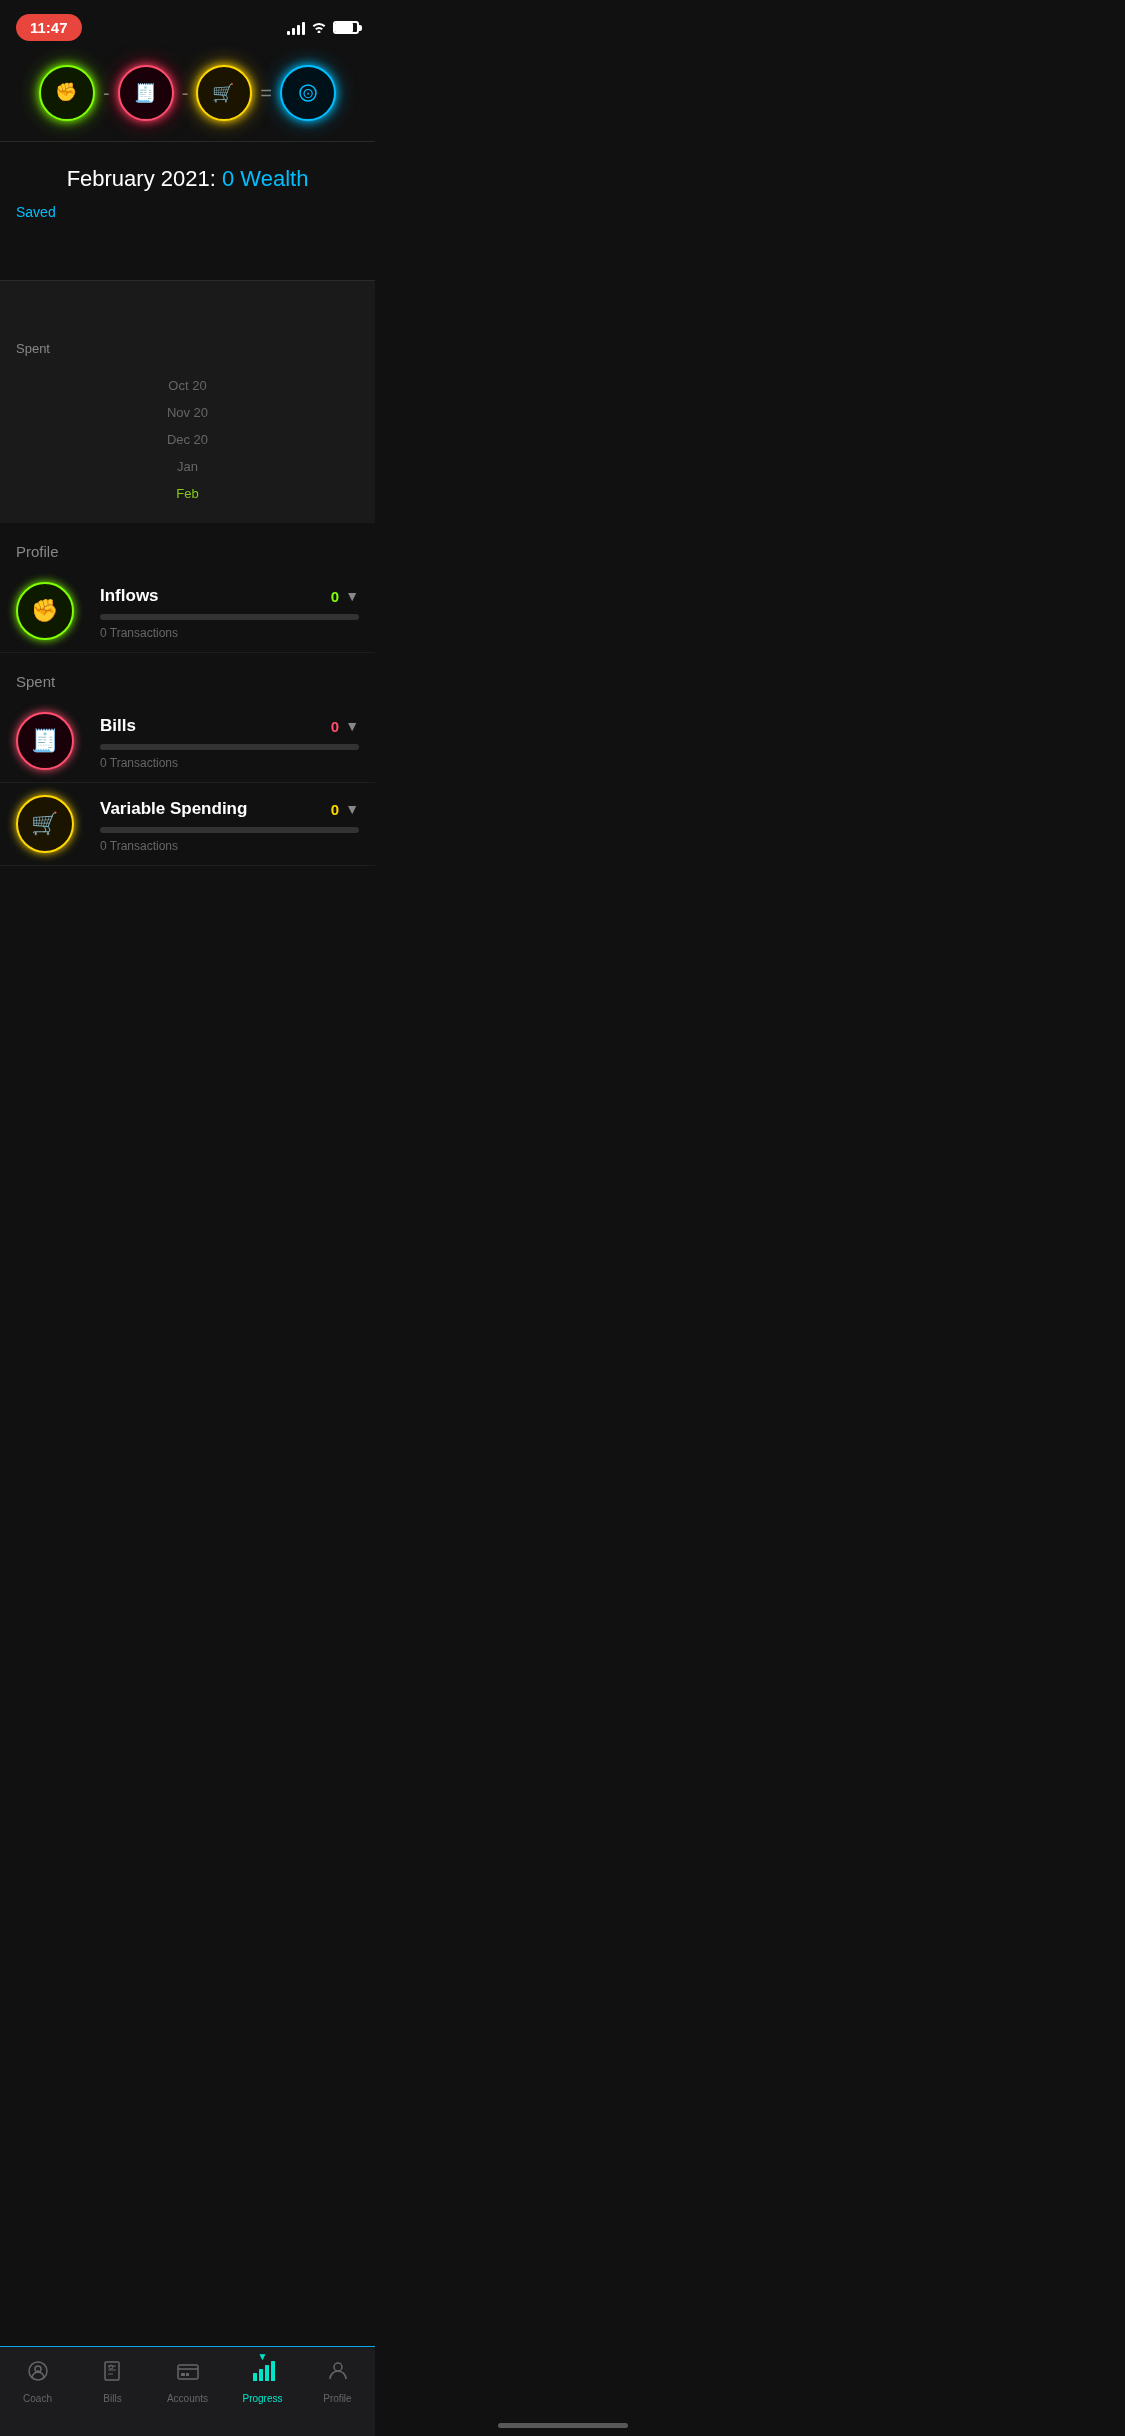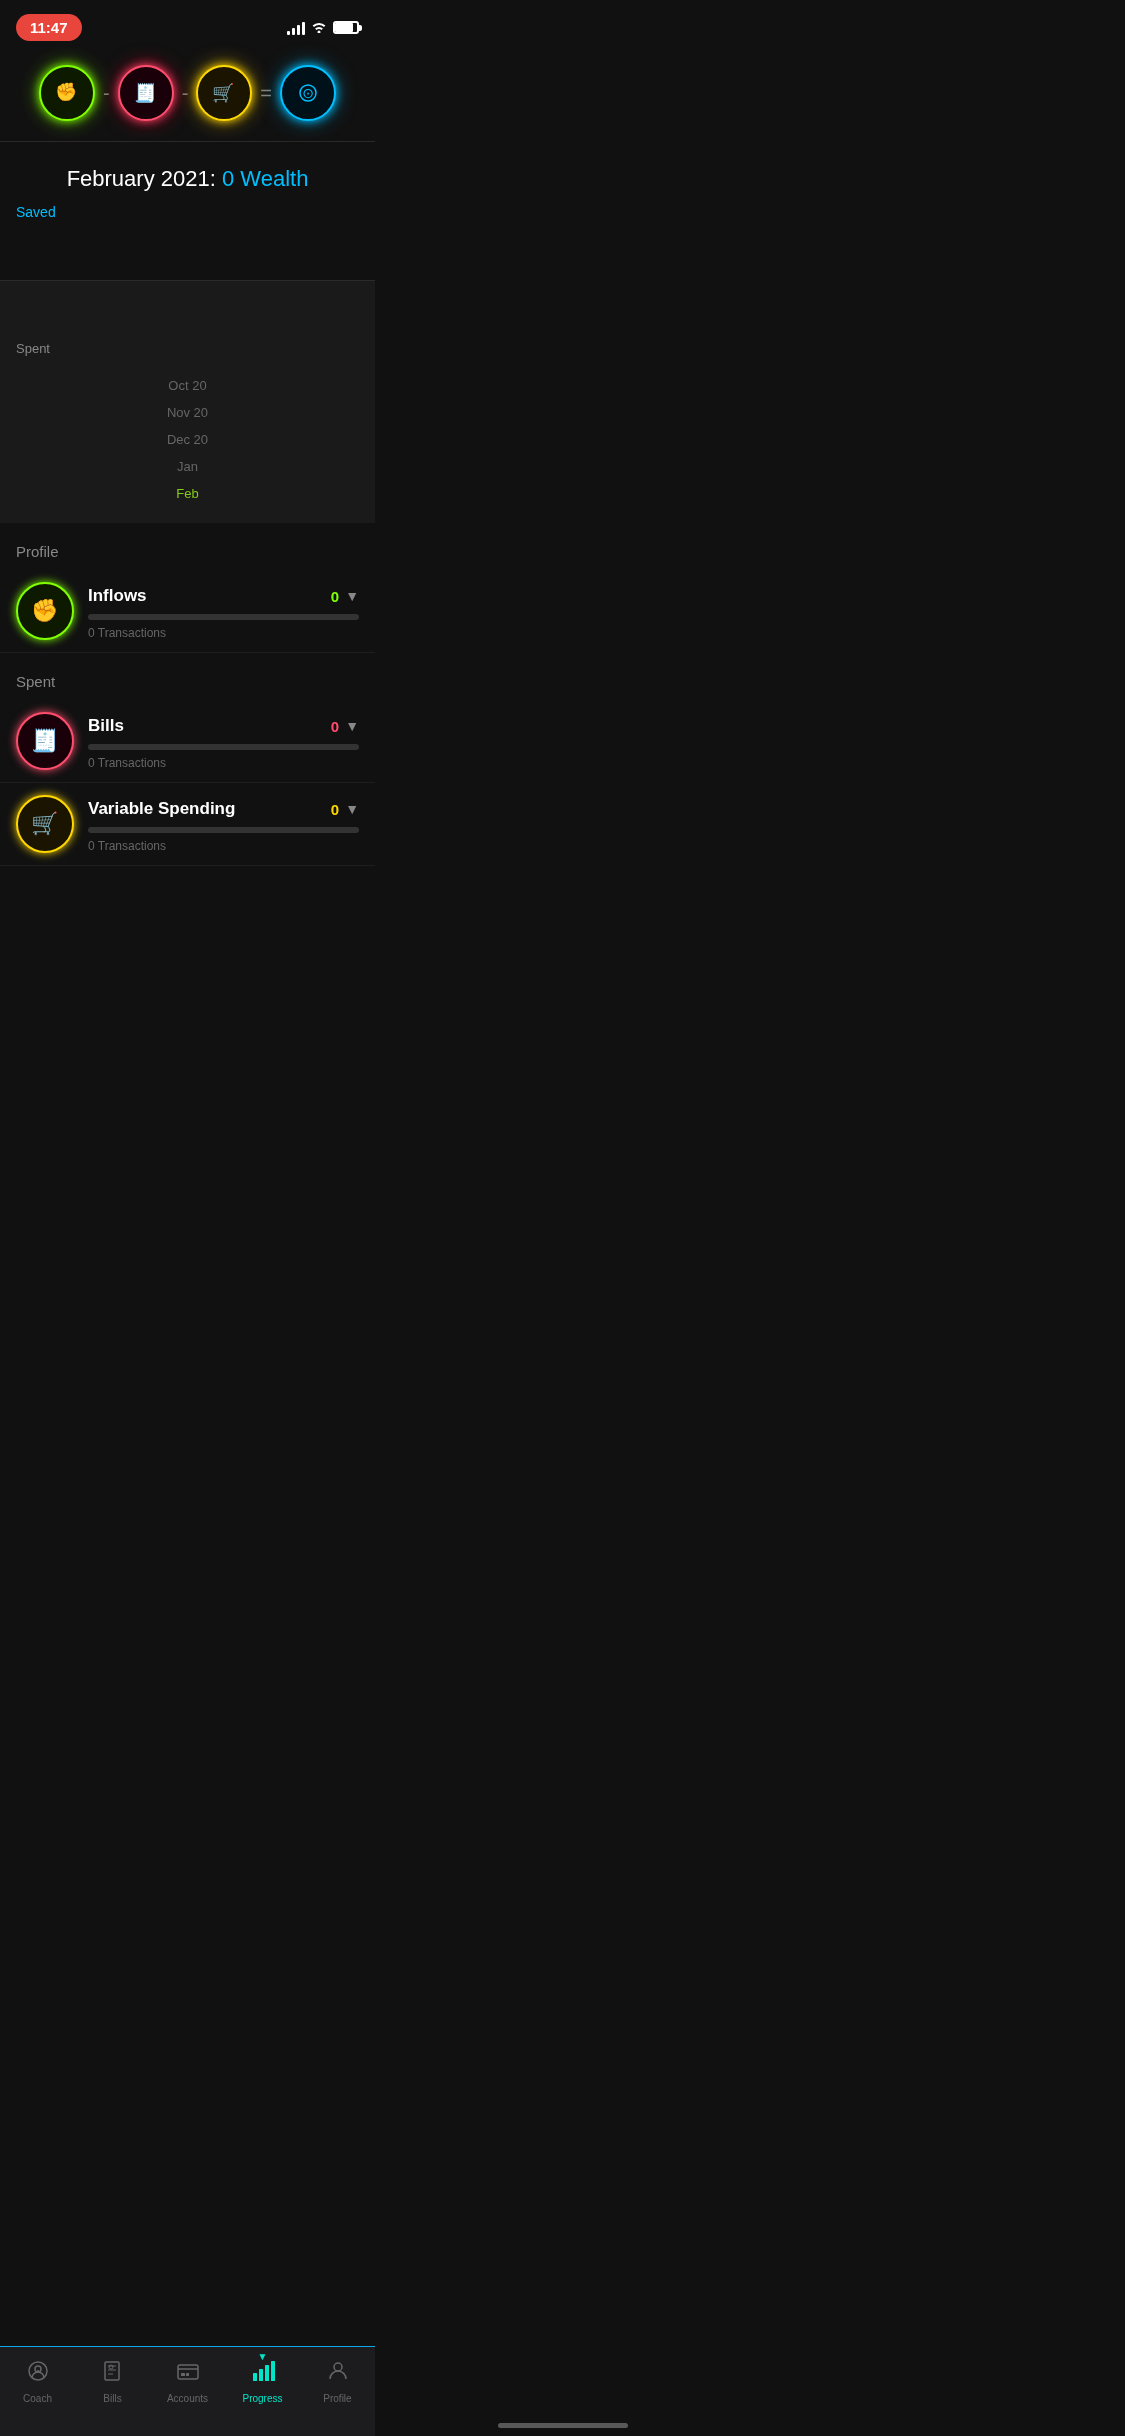--- a/index.html
+++ b/index.html
@@ -242,20 +242,21 @@
 
     .item-icon-wrap.yellow-glow {
       border: 2px solid #ffd700;
       box-shadow: 0 0 10px #ffd700;
       background: #1a1400;
     }
 
     .item-content {
       flex: 1;
       padding-top: 4px;
+      margin-left: 12px;
     }
 
     .item-title-row {
       display: flex;
       align-items: center;
       justify-content: space-between;
       margin-bottom: 8px;
     }
 
     .item-title {

